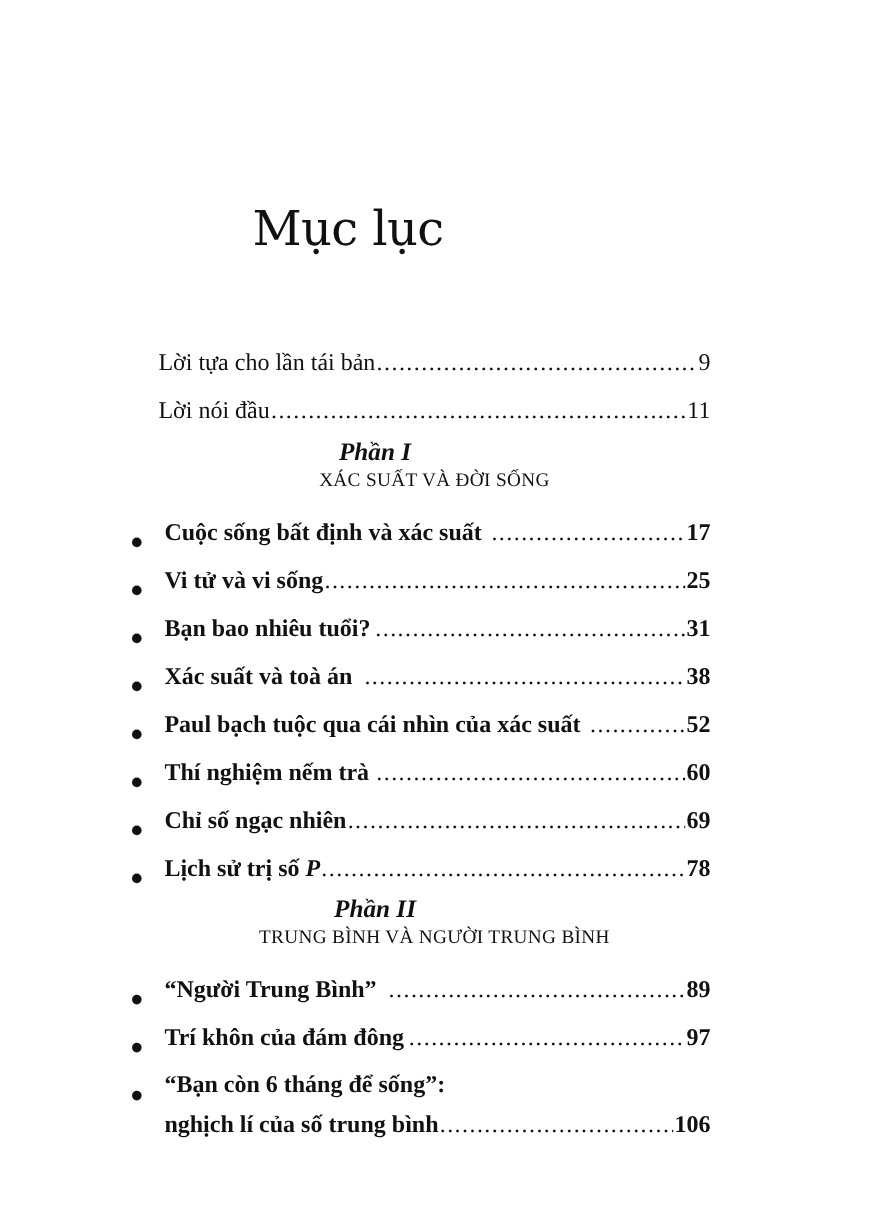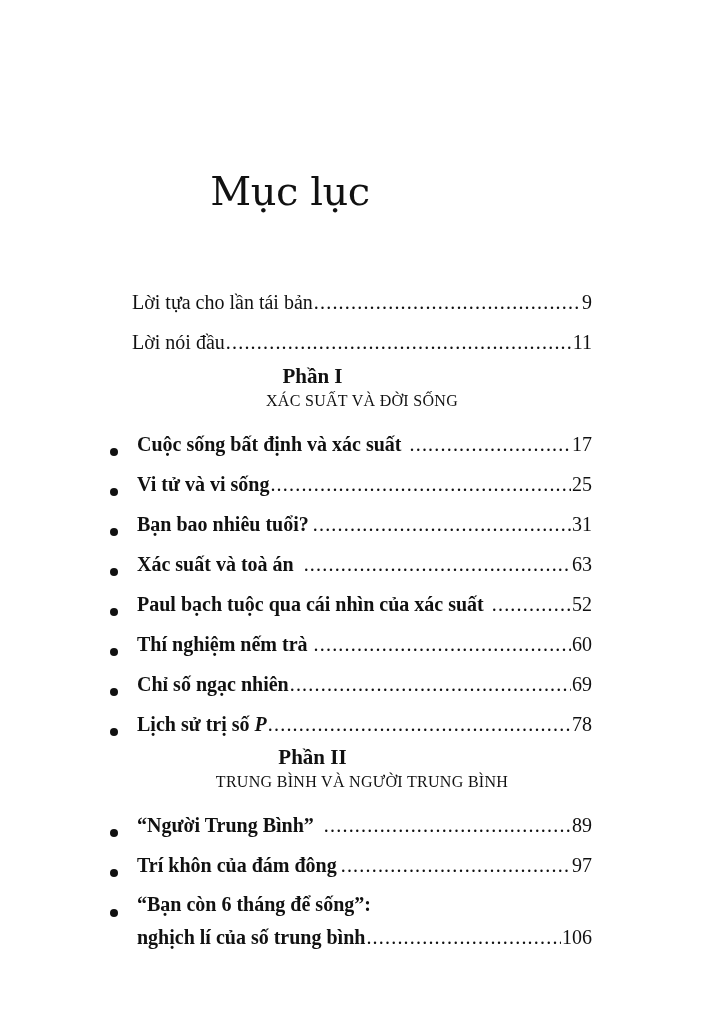--- a/index.html
+++ b/index.html
@@ -5,24 +5,24 @@
   html, body { margin:0; padding:0; background:#ffffff; }
   body { width:724px; height:1024px; position:relative; overflow:hidden; color:#111; font-family:"DejaVu Serif", serif; }
   .title { position:absolute; top:168px; left:0; width:580px; text-align:center; font-family:"DejaVu Serif", serif; font-size:40px; font-weight:normal; letter-spacing:-0.5px; color:#111; }
   .row { position:absolute; display:flex; align-items:baseline; font-size:19px; line-height:24px; }
   .row .lbl { white-space:nowrap; }
   .row .dots { flex:1; overflow:hidden; white-space:nowrap; margin:0 1px; letter-spacing:1.2px; }
   .row .dots::after { content:"................................................................................................................................................................"; }
   .row .pg { white-space:nowrap; }
   .front { left:132px; width:460px; font-family:"Liberation Serif", serif; font-size:20px; }
   .ch { left:137px; width:455px; font-family:"Liberation Serif", serif; font-weight:bold; font-size:20px; }
-  .ch .pg { font-weight:normal; }
+  .ch .pg { font-weight:bold; }
   .ch .dots { font-weight:normal; }
   .bullet { position:absolute; left:110px; width:8px; height:8px; border-radius:50%; background:#111; }
-  .part-label { position:absolute; left:0; width:625px; text-align:center; font-family:"Liberation Serif", serif; font-weight:bold; font-size:21px; }
+  .part-label { position:absolute; left:0; width:625px; text-align:center; font-family:"Liberation Serif", serif; font-style:italic; font-weight:bold; font-size:21px; }
   .part-title { position:absolute; left:0; width:724px; text-align:center; font-family:"Liberation Serif", serif; font-size:16px; letter-spacing:0.3px; }
   .cont { position:absolute; left:137px; font-family:"Liberation Serif", serif; font-weight:bold; font-size:20px; }
   i.p { font-style:italic; }
 </style>
 </head>
 <body>
 
 <div>
 
   <div class="title">Mục lục</div>
@@ -59,21 +59,21 @@
   <div class="row ch" style="top:512px;">
     <span class="lbl">Bạn bao nhiêu tuổi?</span>
     <span class="dots" style="margin-left:4px;"></span>
     <span class="pg">31</span>
   </div>
 
   <span class="bullet" style="top:568px;"></span>
   <div class="row ch" style="top:552px;">
     <span class="lbl">Xác suất và toà án</span>
     <span class="dots" style="margin-left:10px;"></span>
-    <span class="pg">63</span>
+    <span class="pg">38</span>
   </div>
 
   <span class="bullet" style="top:608px;"></span>
   <div class="row ch" style="top:592px;">
     <span class="lbl">Paul bạch tuộc qua cái nhìn của xác suất</span>
     <span class="dots" style="margin-left:8px;"></span>
     <span class="pg">52</span>
   </div>
 
   <span class="bullet" style="top:648px;"></span>

